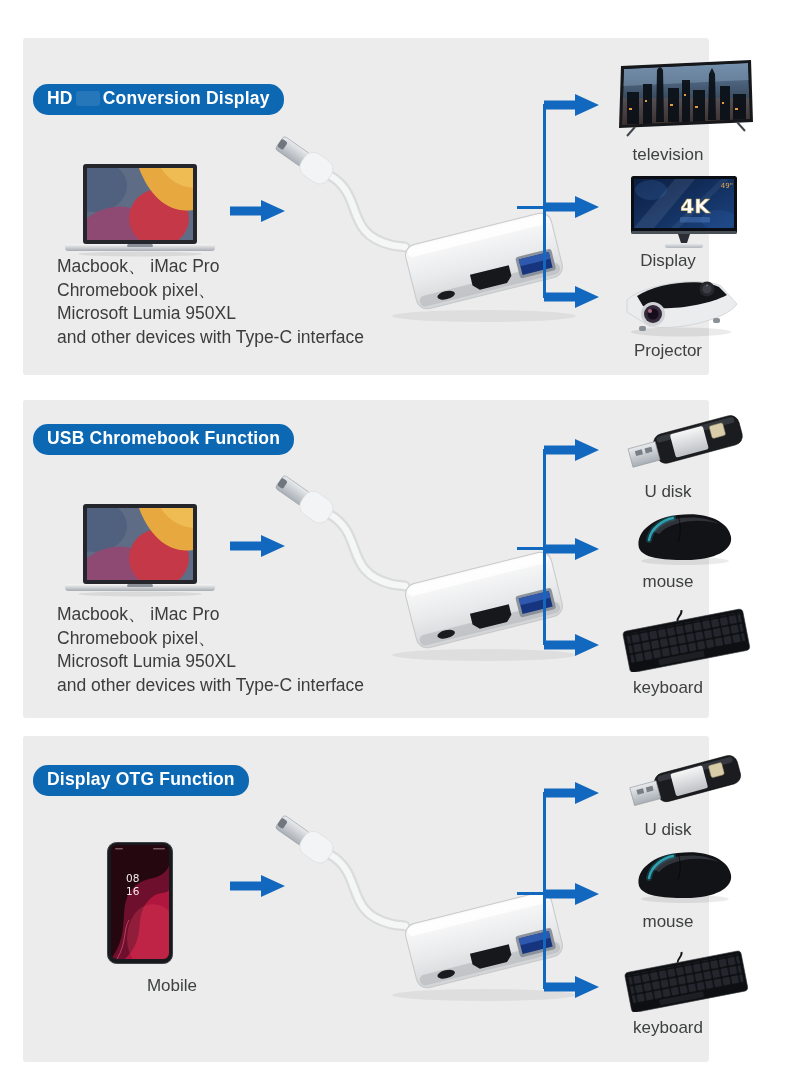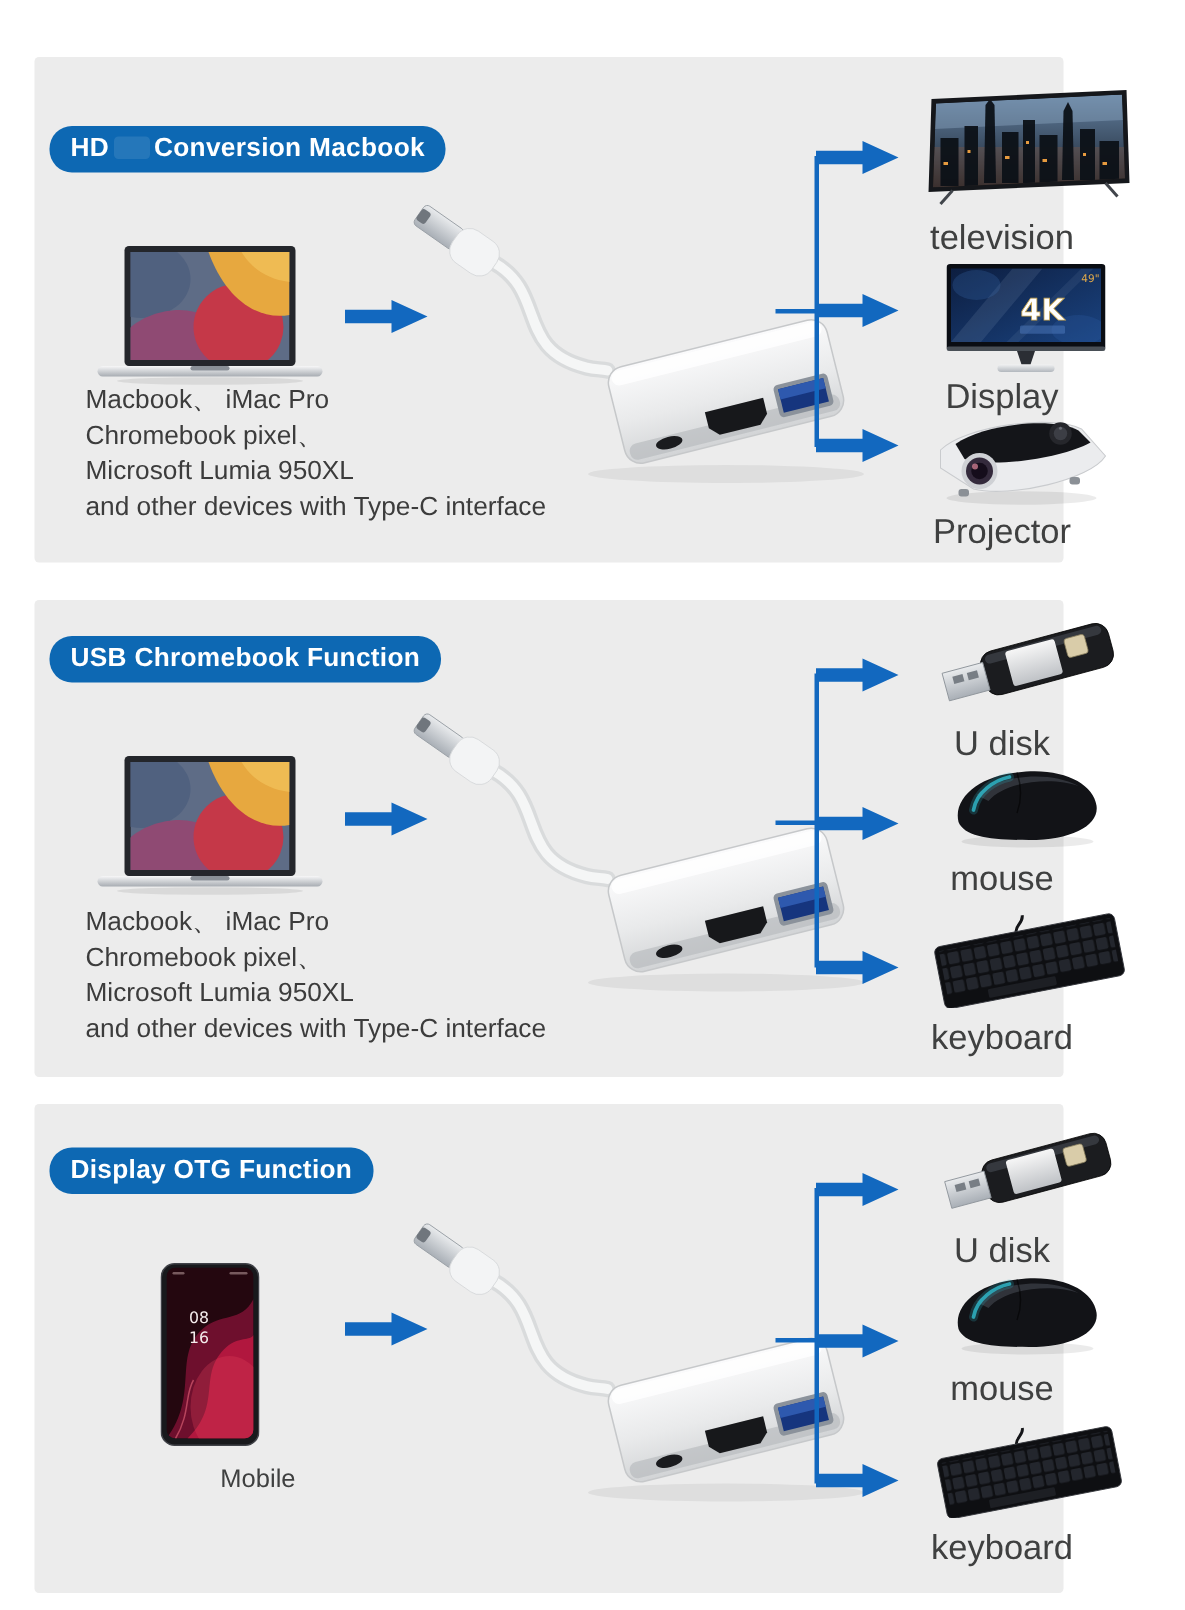--- a/index.html
+++ b/index.html
@@ -22,21 +22,21 @@
 
   .desc{position:absolute;left:34px;font-size:17.5px;line-height:23.6px;color:#3c3c3c}
   #p1 .desc{top:217px}
   #p2 .desc{top:203px}
   .desc span{display:block}
 
   .imgbox{position:absolute}
   .imgbox svg{display:block;width:100%;height:100%}
 
   .dlabel{position:absolute;left:555px;width:180px;text-align:center;
-          font-size:23px;color:#3f4040}
+          font-size:17px;color:#3f4040}
   #p3-src-label{left:64px;width:110px}
 
   .arrow{position:absolute;width:56px;height:26px}
   .vline{position:absolute;width:3px;background:#1268bf}
   .stub{position:absolute;height:3px;background:#1268bf}
 
   
   #p1-arrow{left:207px;top:160px}
   #p2-arrow{left:207px;top:133px}
   #p3-arrow{left:207px;top:137px}
@@ -206,21 +206,21 @@
     </g>
   </defs>
 </svg>
 
 <div class="canvas">
 
   <section class="panel" id="p1">
     <div class="badge">
       <span>HD</span>
       <span class="ghost"></span>
-      <span>Conversion Macbook</span>
+      <span>Conversion Display</span>
     </div>
 
     <div class="imgbox" id="p1-laptop">
       <svg viewBox="0 0 150 94">
           <use href="#laptop-art"></use>
         </svg>
     </div>
 
     <div class="desc">
       <span>Macbook、 iMac Pro</span>

